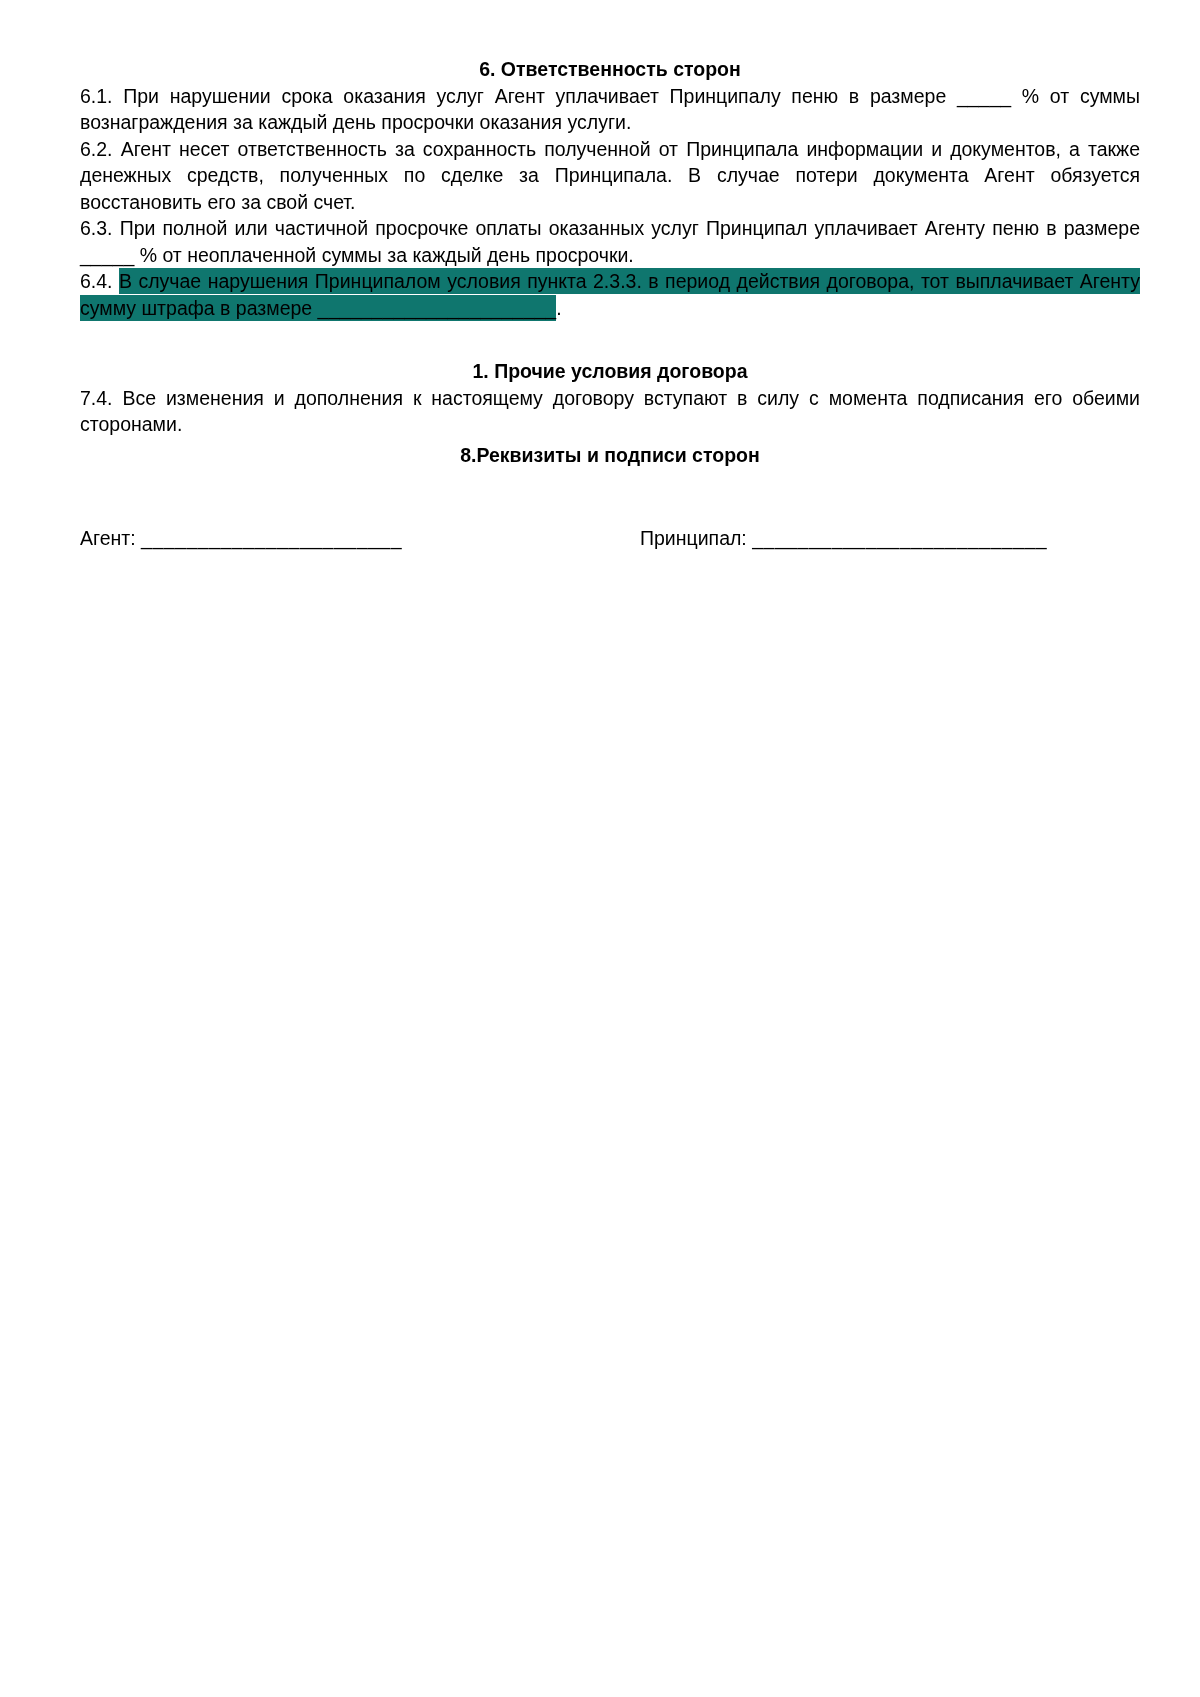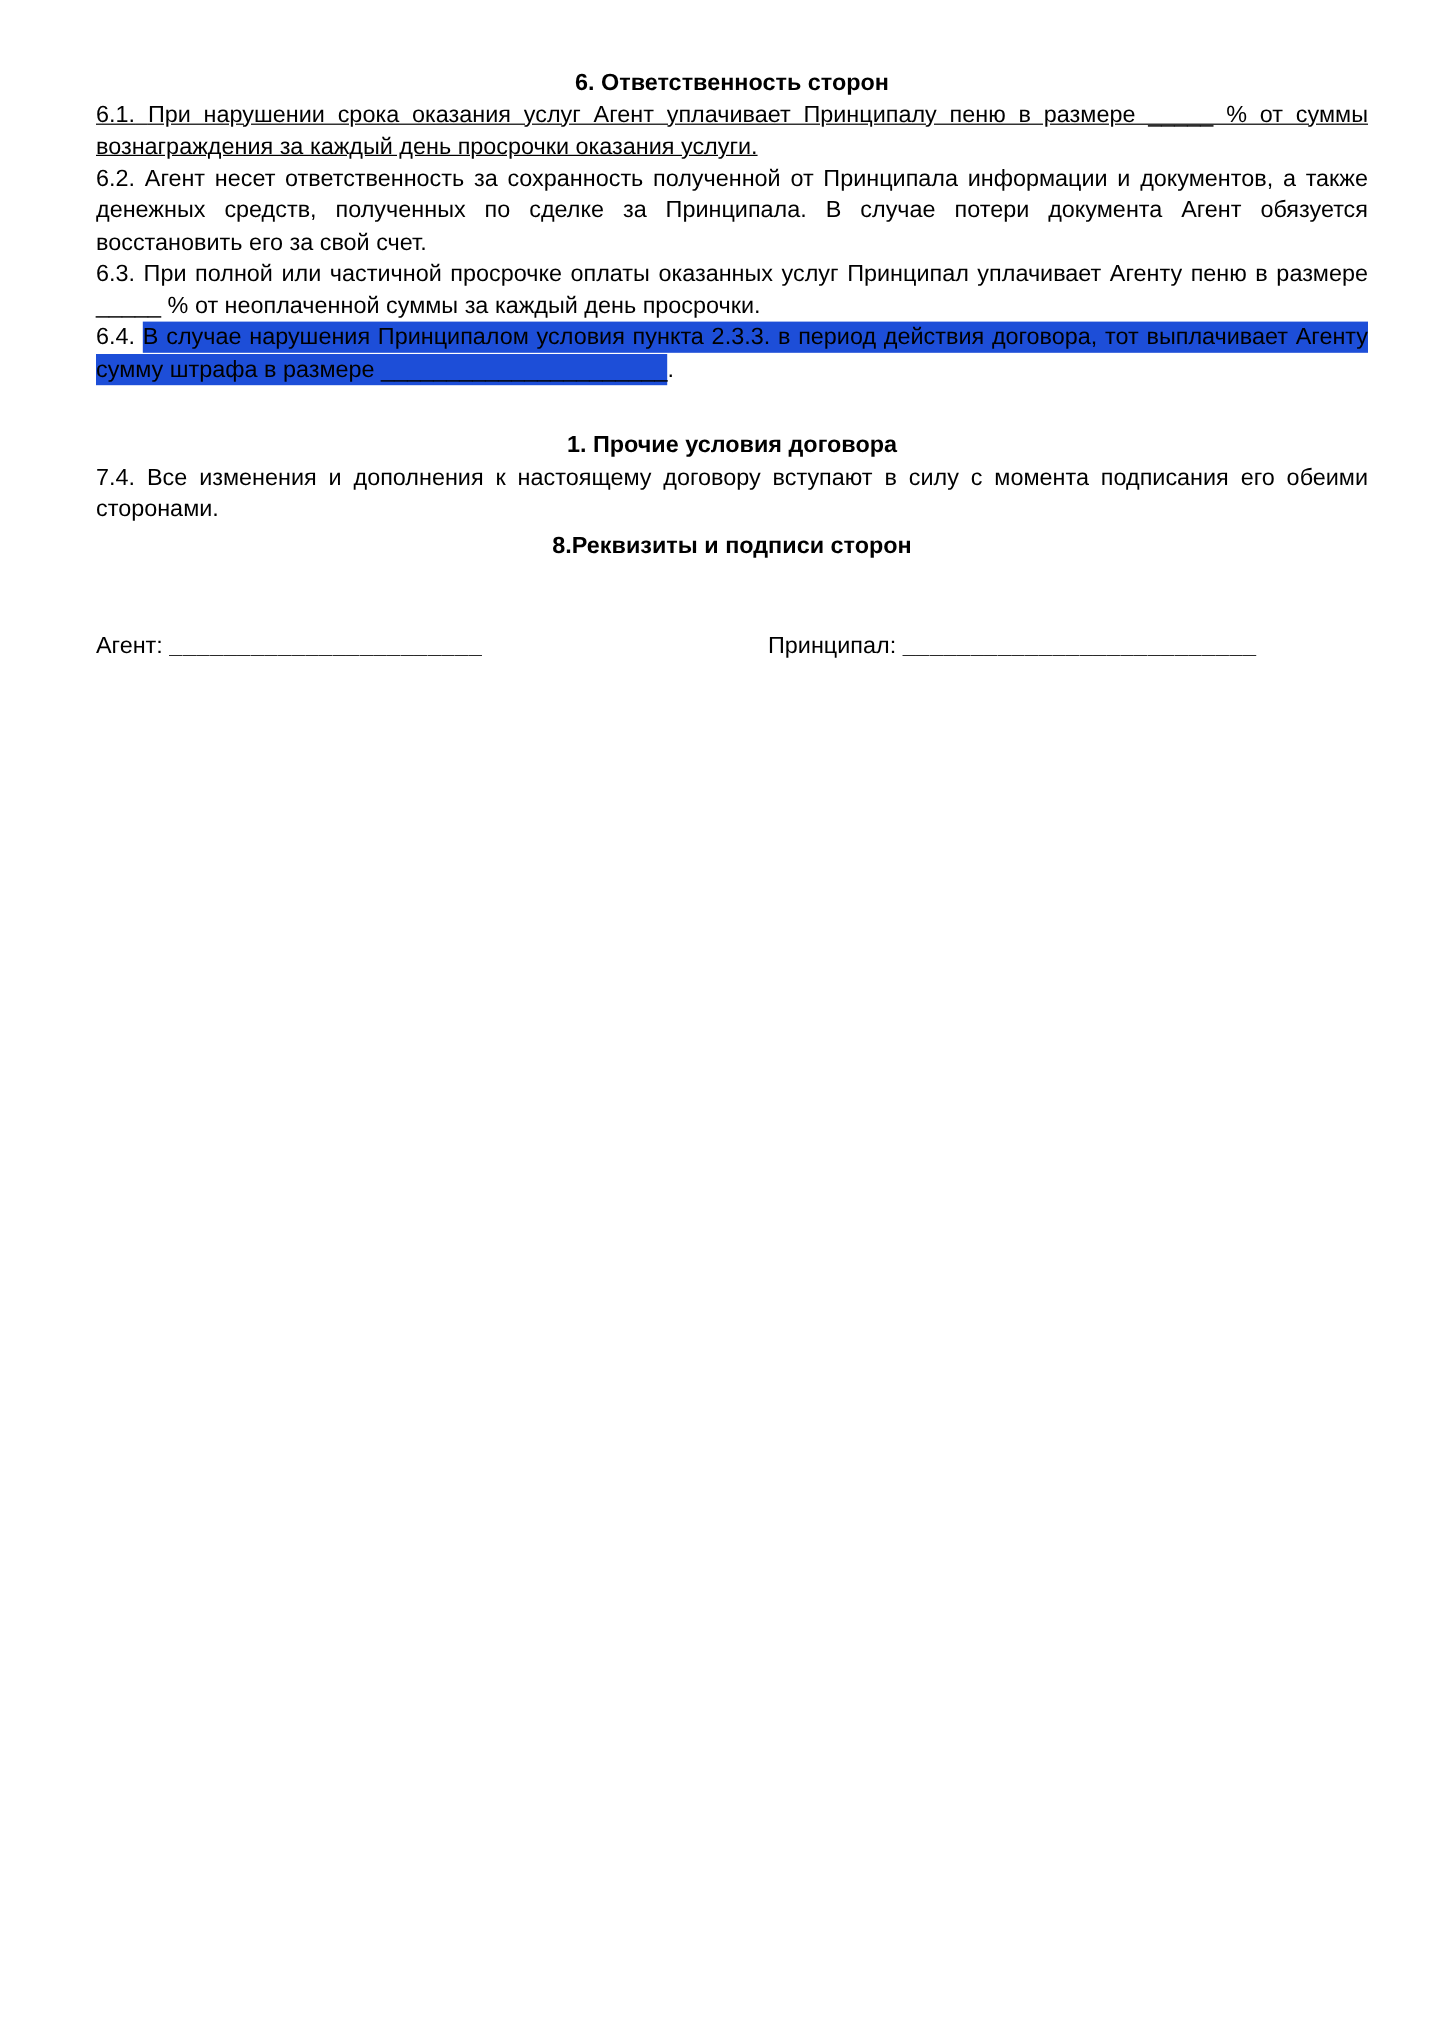--- a/index.html
+++ b/index.html
@@ -24,36 +24,36 @@
     font-weight: bold;
     text-align: center;
     line-height: 26.5px;
   }
   .heading-7 { margin-top: 37px; }
   .heading-8 { margin-top: 4px; }
   .clauses p {
     margin: 0;
     text-align: justify;
   }
-  .first-clause { margin-top: 74px; text-decoration: underline; }
+  .first-clause { margin-top: 74px; }
   .clauses-7-first { margin-top: 30px; }
   mark.hl {
-    background: #1d4ed8;
+    background: #0f766e;
     color: #000000;
     padding: 2px 0;
     -webkit-box-decoration-break: clone;
     box-decoration-break: clone;
   }
   .sig-row {
     margin-top: 57px;
     display: flex;
     align-items: baseline;
   }
   .sig-agent { width: 560px; }
-  .sig-line { font-weight: bold; letter-spacing: 0.5px; }
+  .sig-line { font-weight: normal; letter-spacing: 0.5px; }
 </style>
 </head>
 <body>
 
 <div class="page">
   <div class="content">
 
     <div class="section-heading heading-6">6. Ответственность сторон</div>
 
     <div class="clauses">

